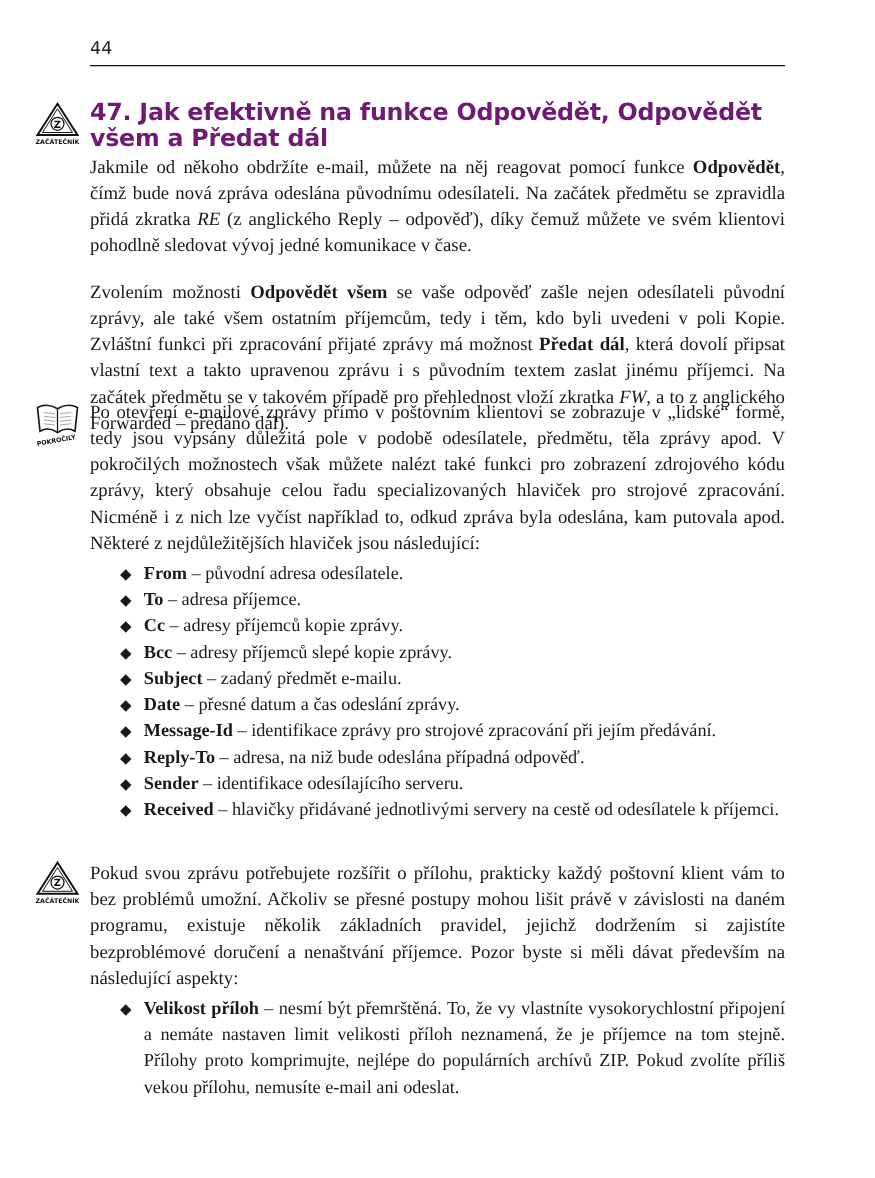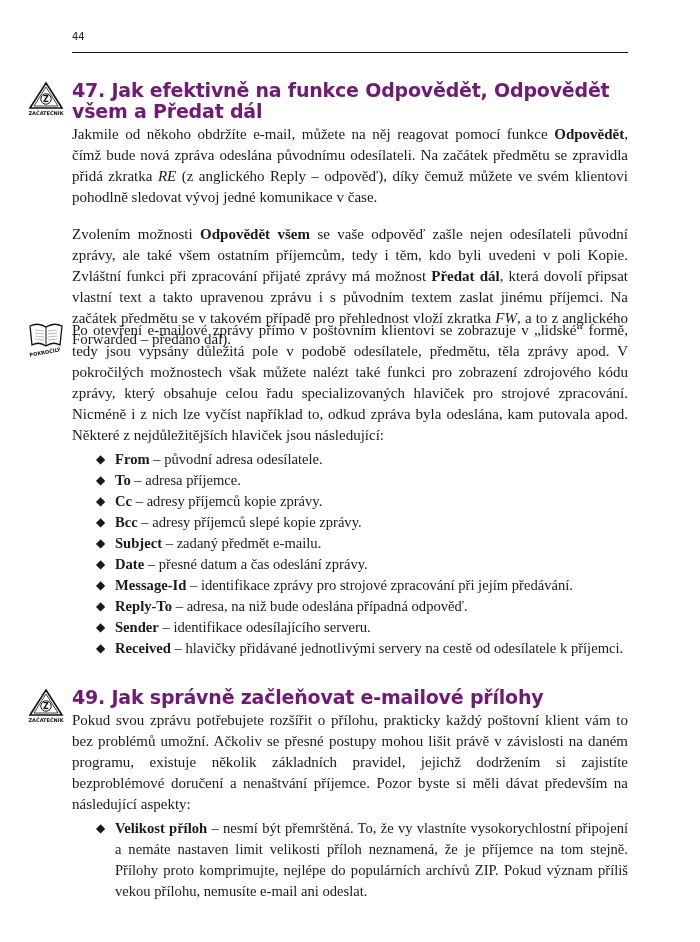--- a/index.html
+++ b/index.html
@@ -1,20 +1,20 @@
 <!DOCTYPE html>
 <html><head>
 <meta charset="utf-8">
 <style>
   html, body { margin: 0; padding: 0; background: #ffffff; }
   body { width: 700px; height: 942px; position: relative; overflow: hidden; color: #111; }
   .page-header {
     position: absolute; left: 72px; top: 30px; width: 556px; height: 22px;
     border-bottom: 1.5px solid #111;
-    font-family: "DejaVu Sans", "Liberation Sans", sans-serif; font-size: 10px; color: #222;
+    font-family: "DejaVu Sans", "Liberation Sans", sans-serif; font-size: 14px; color: #222;
   }
   .page-header .pnum { position: absolute; left: 0; top: 1px; }
   .page-header .ptitle { position: absolute; right: 0; top: 1px; }
 
   .section { position: absolute; left: 72px; width: 556px; }
   .section .icon { position: absolute; left: -46px; top: 0; width: 40px; height: 40px; }
   .heading {
     margin: 0; font-family: "DejaVu Sans", "Liberation Sans", sans-serif;
     font-weight: bold; font-size: 19px; line-height: 21px; color: #701a75; letter-spacing: -0.2px;
   }
@@ -93,20 +93,19 @@
 </div>
 
 <div class="section sec49">
   <svg class="icon" viewBox="0 0 40 40">
     <polygon points="20,3 36,28 4,28" fill="none" stroke="#111" stroke-width="1.6"></polygon>
     <polygon points="20,7 32,26 8,26" fill="none" stroke="#111" stroke-width="0.8"></polygon>
     <circle cx="20" cy="19" r="5.2" fill="#fff" stroke="#111" stroke-width="1"></circle>
     <text x="20" y="22" text-anchor="middle" font-family="DejaVu Sans, sans-serif" font-weight="bold" font-size="8" fill="#111">Z</text>
     <text x="20" y="35" text-anchor="middle" font-family="DejaVu Sans, sans-serif" font-weight="bold" font-size="5" fill="#111">ZAČÁTEČNÍK</text>
   </svg>
-  <h2 class="heading">49. Jak správně začleňovat e-mailové přílohy</h2>
   <div class="paras">
       <p class="para"><span>Pokud svou zprávu potřebujete rozšířit o přílohu, prakticky každý poštovní klient vám to bez problémů umožní. Ačkoliv se přesné postupy mohou lišit právě v závislosti na daném programu, existuje několik základních pravidel, jejichž dodržením si zajistíte bezproblémové doručení a nenaštvání příjemce. Pozor byste si měli dávat především na následující aspekty:</span></p>
     </div>
   <ul class="bullets">
-      <li><span class="bullet">◆</span><span class="term">Velikost příloh</span><span> – nesmí být přemrštěná. To, že vy vlastníte vysokorychlostní připojení a nemáte nastaven limit velikosti příloh neznamená, že je příjemce na tom stejně. Přílohy proto komprimujte, nejlépe do populárních archívů ZIP. Pokud význam příliš vekou přílohu, nemusíte e-mail ani odeslat.</span></li>
+      <li><span class="bullet">◆</span><span class="term">Velikost příloh</span><span> – nesmí být přemrštěná. To, že vy vlastníte vysokorychlostní připojení a nemáte nastaven limit velikosti příloh neznamená, že je příjemce na tom stejně. Přílohy proto komprimujte, nejlépe do populárních archívů ZIP. Pokud zvolíte příliš vekou přílohu, nemusíte e-mail ani odeslat.</span></li>
     </ul>
 </div>
 
 </body></html>

